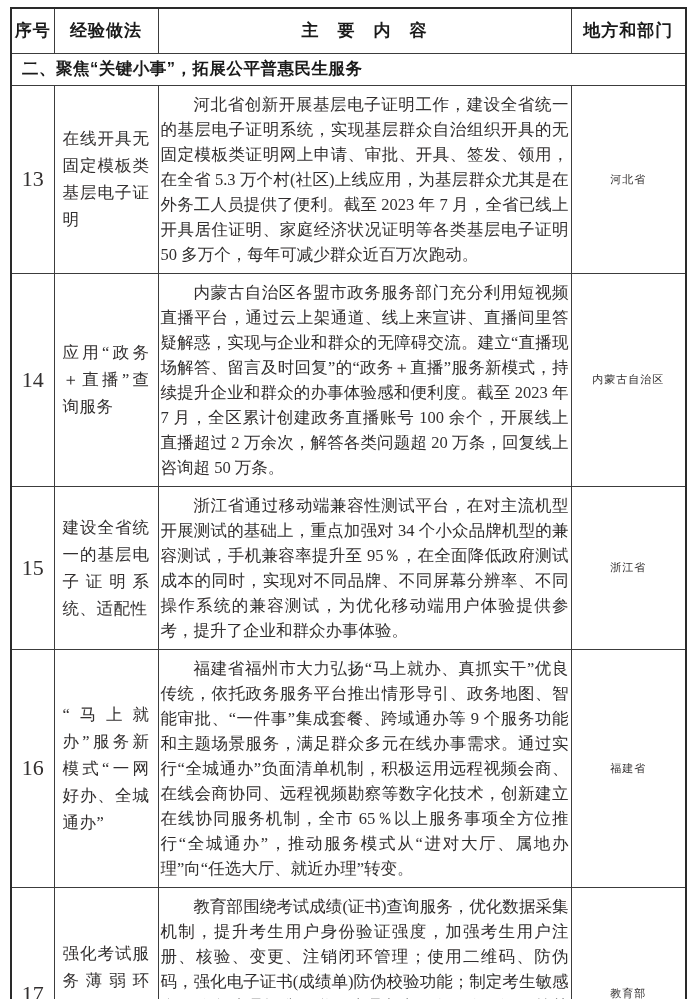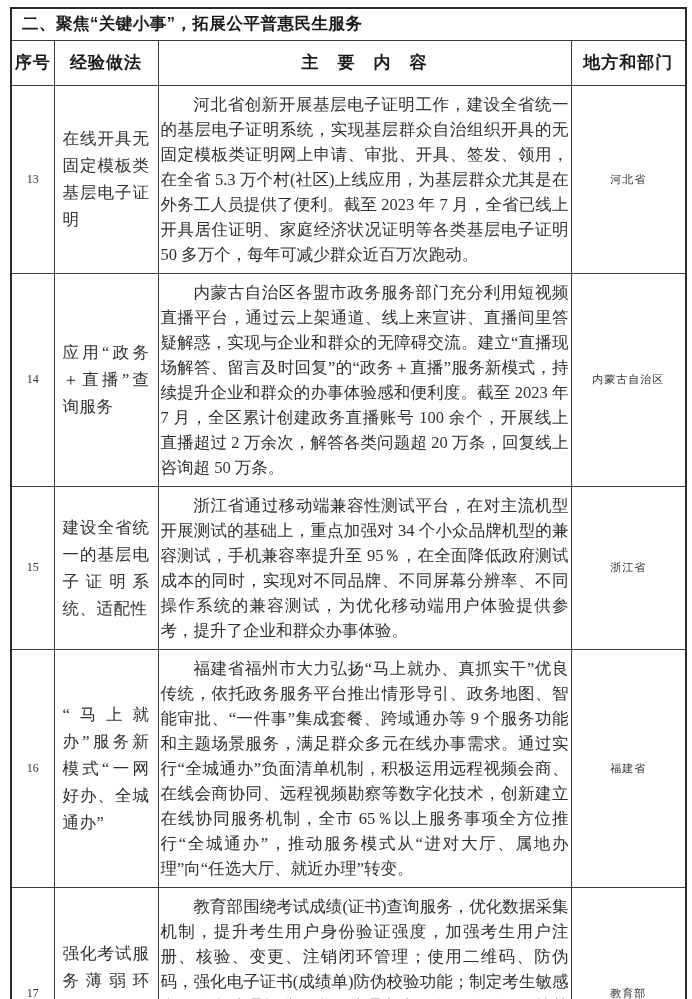--- a/index.html
+++ b/index.html
@@ -46,21 +46,21 @@
     font-size: 16.5px;
     color: #1a1a1a;
     text-align: left;
     vertical-align: middle;
     padding: 0 0 0 10px;
     letter-spacing: 0.5px;
   }
   td.no-cell {
     text-align: center;
     vertical-align: middle;
-    font-size: 12px;
+    font-size: 22px;
     padding: 8px;
   }
   td.practice-cell {
     vertical-align: middle;
     font-size: 16.5px;
     line-height: 27px;
     padding: 16px 8px;
     text-align: justify;
     text-justify: inter-character;
     letter-spacing: 0.5px;
@@ -87,28 +87,28 @@
 
 <div class="page">
   <table class="doc-table">
     <colgroup>
       <col style="width:43px">
       <col style="width:104px">
       <col style="width:413px">
       <col style="width:115px">
     </colgroup>
     <tbody>
-      <tr style="height:32px">
-        <td class="section-cell" colspan="4">二、聚焦“关键小事”，拓展公平普惠民生服务</td>
-      </tr>
       <tr style="height:45px">
         <th class="col-head">序号</th>
         <th class="col-head">经验做法</th>
         <th class="col-head">主　要　内　容</th>
         <th class="col-head">地方和部门</th>
+      </tr>
+      <tr style="height:32px">
+        <td class="section-cell" colspan="4">二、聚焦“关键小事”，拓展公平普惠民生服务</td>
       </tr>
 
       <tr style="height:178px">
         <td class="no-cell">13</td>
         <td class="practice-cell">在线开具无固定模板类基层电子证明</td>
         <td class="content-cell">河北省创新开展基层电子证明工作，建设全省统一的基层电子证明系统，实现基层群众自治组织开具的无固定模板类证明网上申请、审批、开具、签发、领用，在全省 5.3 万个村(社区)上线应用，为基层群众尤其是在外务工人员提供了便利。截至 2023 年 7 月，全省已线上开具居住证明、家庭经济状况证明等各类基层电子证明 50 多万个，每年可减少群众近百万次跑动。</td>
         <td class="org-cell">河北省</td>
       </tr>
 
       <tr style="height:178px">

